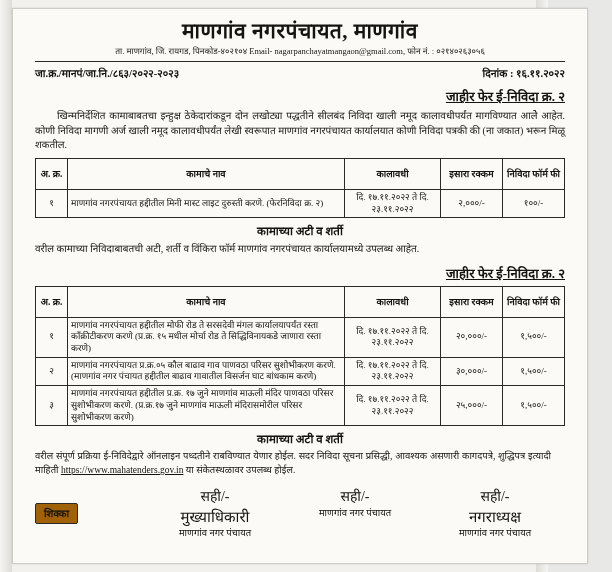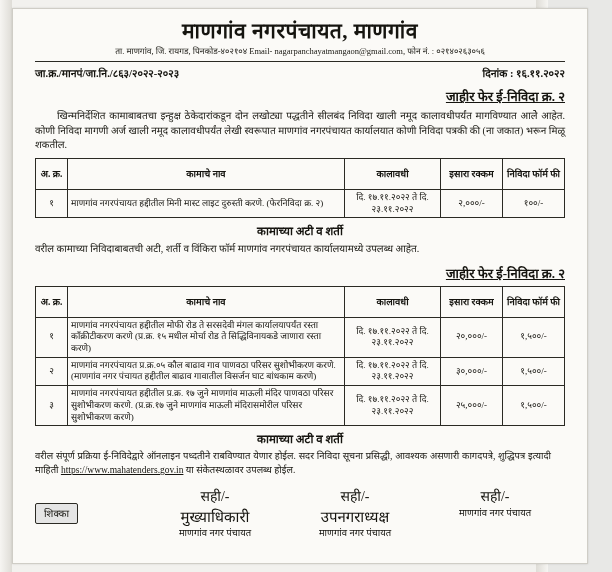--- a/index.html
+++ b/index.html
@@ -159,21 +159,22 @@
     flex: 0 0 110px;
     display: flex;
     align-items: center;
     justify-content: flex-start;
   }
   .stampbox {
     border: 1px solid #2b2a24;
     border-radius: 2px;
     padding: 3px 8px;
     font-size: 10px;
-    background: #e5e5e5;
+    background: #a16207;
+    font-weight: bold;
   }
   .sig-line { font-size: 14px; }
   .sig-name { font-size: 15px; }
   .sig-org { font-size: 9.5px; }
   .smallnote {
     font-family: "Liberation Serif", serif;
     font-size: 9.5px;
     line-height: 1.45;
     text-align: justify;
     color: #1a1913;
@@ -287,23 +288,23 @@
       <div class="sigcell stamp">
         <span class="stampbox">शिक्का</span>
       </div>
       <div class="sigcell">
         <div class="sig-line">सही/-</div>
         <div class="sig-name">मुख्याधिकारी</div>
         <div class="sig-org">माणगांव नगर पंचायत</div>
       </div>
       <div class="sigcell">
         <div class="sig-line">सही/-</div>
-        <div class="sig-name">उपनगराध्यक्ष</div>
         <div class="sig-org">माणगांव नगर पंचायत</div>
       </div>
       <div class="sigcell">
         <div class="sig-line">सही/-</div>
+        <div class="sig-name">नगराध्यक्ष</div>
         <div class="sig-org">माणगांव नगर पंचायत</div>
       </div>
     </div>
 
   </div>
 </div>
 
 </body></html>

